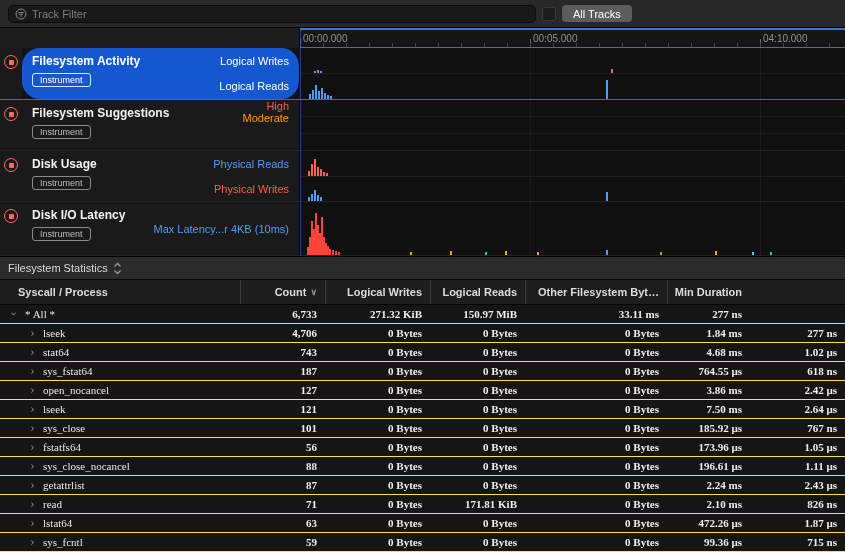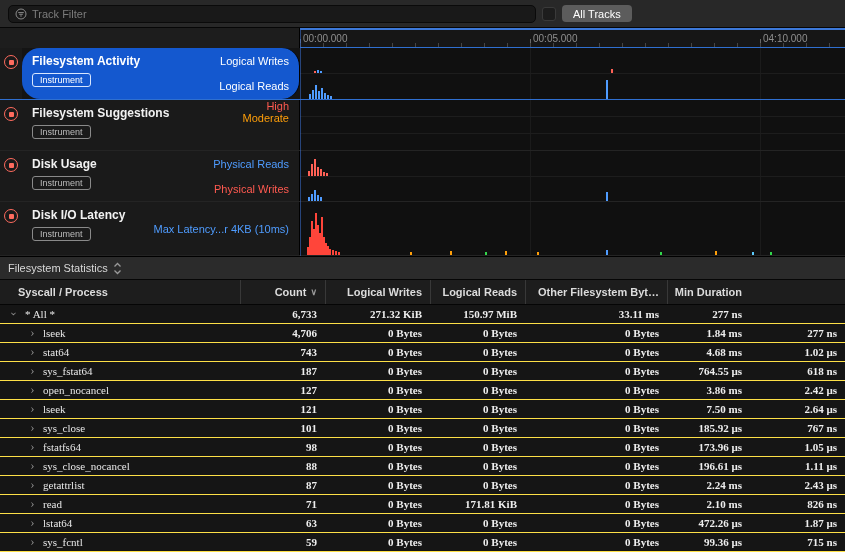--- a/index.html
+++ b/index.html
@@ -363,21 +363,21 @@
         <div class="td num">0 Bytes</div>
         <div class="td num">0 Bytes</div>
         <div class="td num">185.92 µs</div>
         <div class="td num">767 ns</div>
       </div>
       <div class="tr">
         <div class="td name lvl1">
           <span class="chev">›</span>
           <span>fstatfs64</span>
         </div>
-        <div class="td num">98</div>
+        <div class="td num">56</div>
         <div class="td num">0 Bytes</div>
         <div class="td num">0 Bytes</div>
         <div class="td num">0 Bytes</div>
         <div class="td num">173.96 µs</div>
         <div class="td num">1.05 µs</div>
       </div>
       <div class="tr">
         <div class="td name lvl1">
           <span class="chev">›</span>
           <span>sys_close_nocancel</span>

